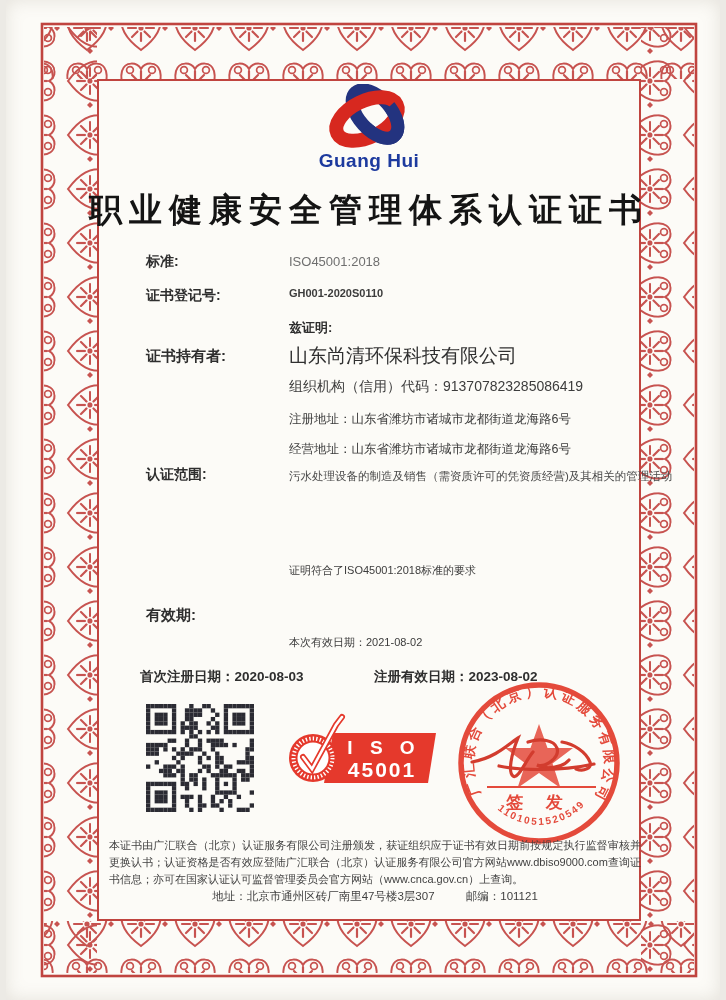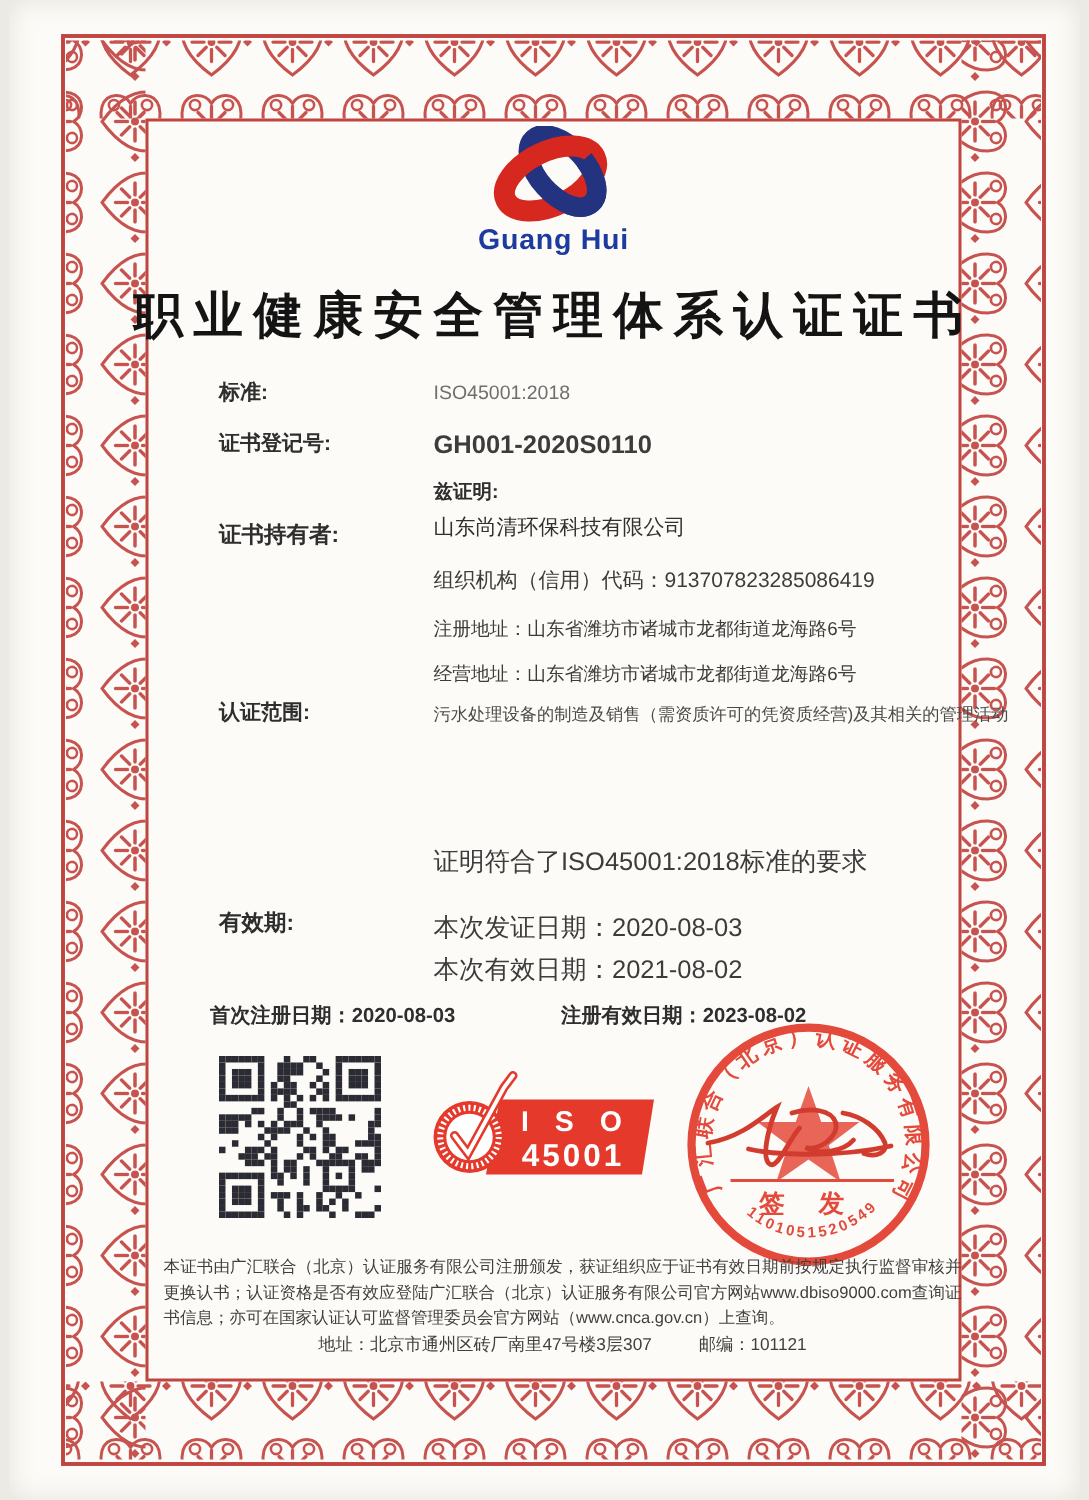--- a/index.html
+++ b/index.html
@@ -9,23 +9,23 @@
     font-family:"Liberation Sans","DejaVu Sans",sans-serif;
     box-shadow:inset 0 0 18px rgba(120,110,95,.18);
   }
   .abs{position:absolute;white-space:nowrap;text-align:center;}
   .border-svg,.logo-svg,.badge-svg,.seal-svg,.qr-svg{position:absolute;}
   .brand{left:0;top:150px;width:726px;text-align:center;
     font-size:19px;font-weight:bold;color:#1d3a9e;letter-spacing:.5px;}
   .title{left:0;top:188px;width:726px;
     font-size:33px;font-weight:bold;color:#141414;letter-spacing:7px;}
   .lab{font-weight:bold;color:#2e2e2e;font-size:14px;}
-  .val{color:#3c3c3c;font-size:17px;}
+  .val{color:#3c3c3c;font-size:11px;}
   .val-light{color:#6f6f6f;font-size:13px;}
-  .holder{font-size:14px;color:#303030;}
+  .holder{font-size:19px;color:#303030;}
   .scope{font-size:11.5px;color:#4a4a4a;}
   .bold-date{font-weight:bold;color:#2e2e2e;font-size:13.5px;}
   .footer-para{left:103px;top:837px;width:532px;white-space:normal;
     font-size:11px;line-height:17px;color:#3f3f3f;text-align:justify;}
   .footer-addr{left:103px;top:889px;width:532px;text-align:center;
     font-size:11.5px;color:#3f3f3f;}
   .footer-addr span{margin:0 14px;}
 </style>
 </head>
 <body>
@@ -95,21 +95,20 @@
   <div class="abs val" style="left:283px;top:378px;font-size:14px">组织机构（信用）代码：913707823285086419</div>
   <div class="abs val" style="left:283px;top:411px;font-size:12.5px">注册地址：山东省潍坊市诸城市龙都街道龙海路6号</div>
   <div class="abs val" style="left:283px;top:441px;font-size:12.5px">经营地址：山东省潍坊市诸城市龙都街道龙海路6号</div>
 
   <div class="abs lab" style="left:140px;top:466px">认证范围:</div>
   <div class="abs scope" style="left:283px;top:469px">污水处理设备的制造及销售（需资质许可的凭资质经营)及其相关的管理活动</div>
 
   <div class="abs val" style="left:283px;top:563px">证明符合了ISO45001:2018标准的要求</div>
 
   <div class="abs lab" style="left:140px;top:606px;font-size:15px">有效期:</div>
-  <div class="abs val" style="left:283px;top:607px">本次发证日期：2020-08-03</div>
   <div class="abs val" style="left:283px;top:635px">本次有效日期：2021-08-02</div>
 
   <div class="abs bold-date" style="left:134px;top:668px">首次注册日期：2020-08-03</div>
   <div class="abs bold-date" style="left:368px;top:668px">注册有效日期：2023-08-02</div>
 
   <svg id="qr" class="qr-svg" style="left:140px;top:704px" width="108" height="108" viewBox="0 0 108 108">
       <rect x="0.00" y="0.00" width="4.32" height="4.32" fill="#2b2b33"></rect>
       <rect x="4.32" y="0.00" width="4.32" height="4.32" fill="#2b2b33"></rect>
       <rect x="8.64" y="0.00" width="4.32" height="4.32" fill="#2b2b33"></rect>
       <rect x="12.96" y="0.00" width="4.32" height="4.32" fill="#2b2b33"></rect>

